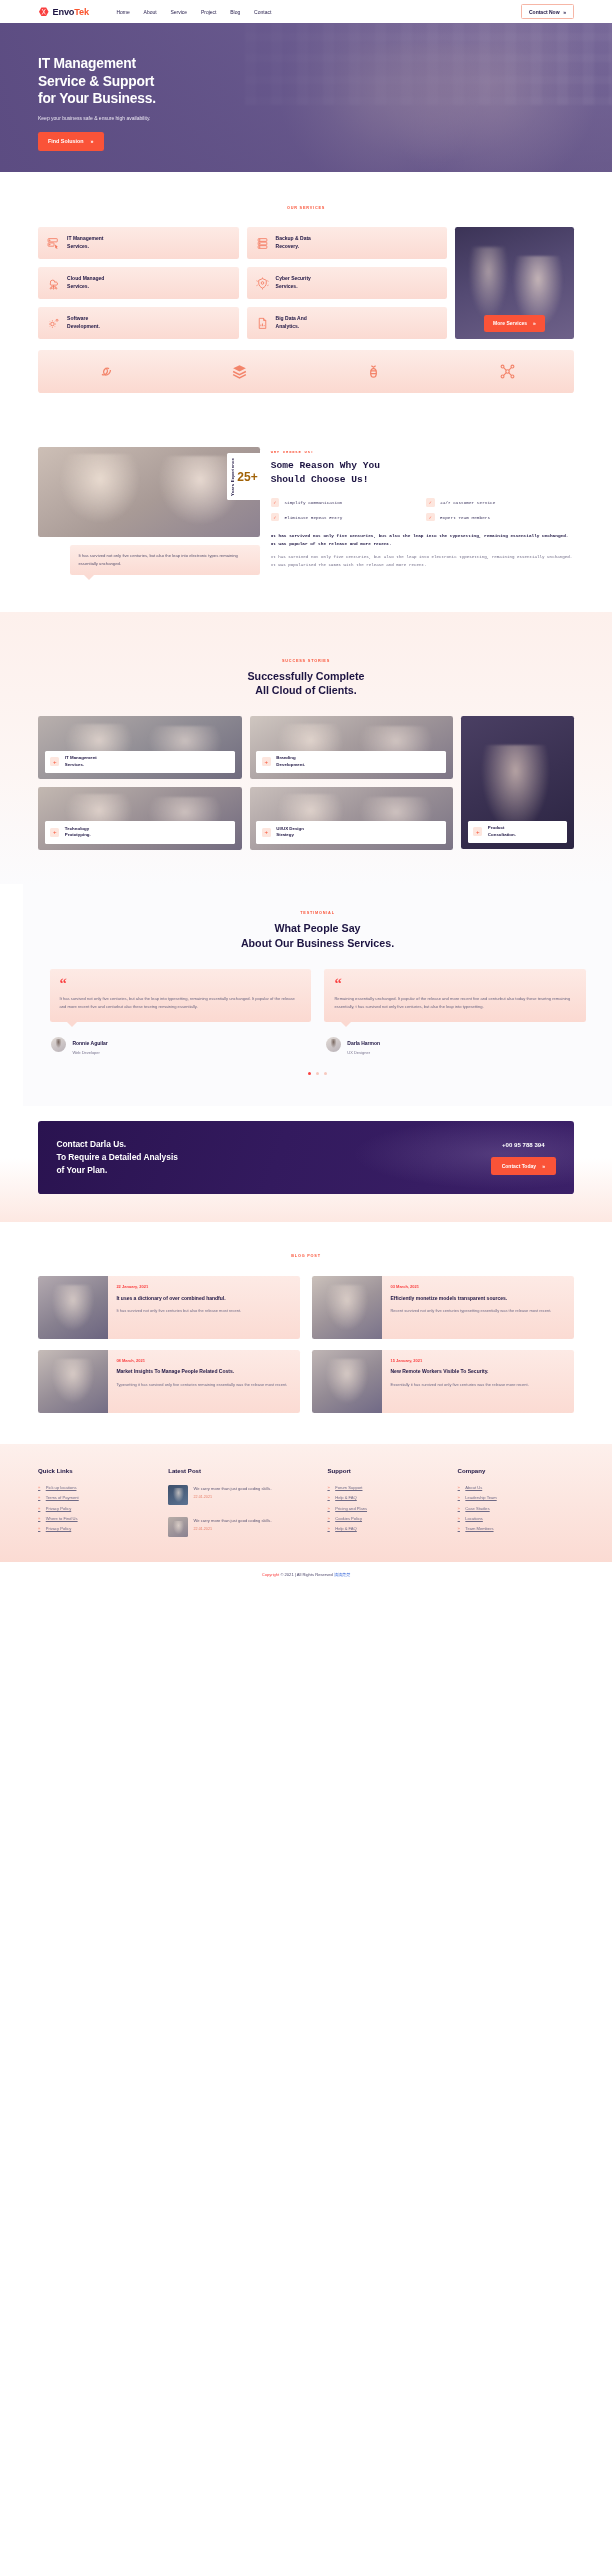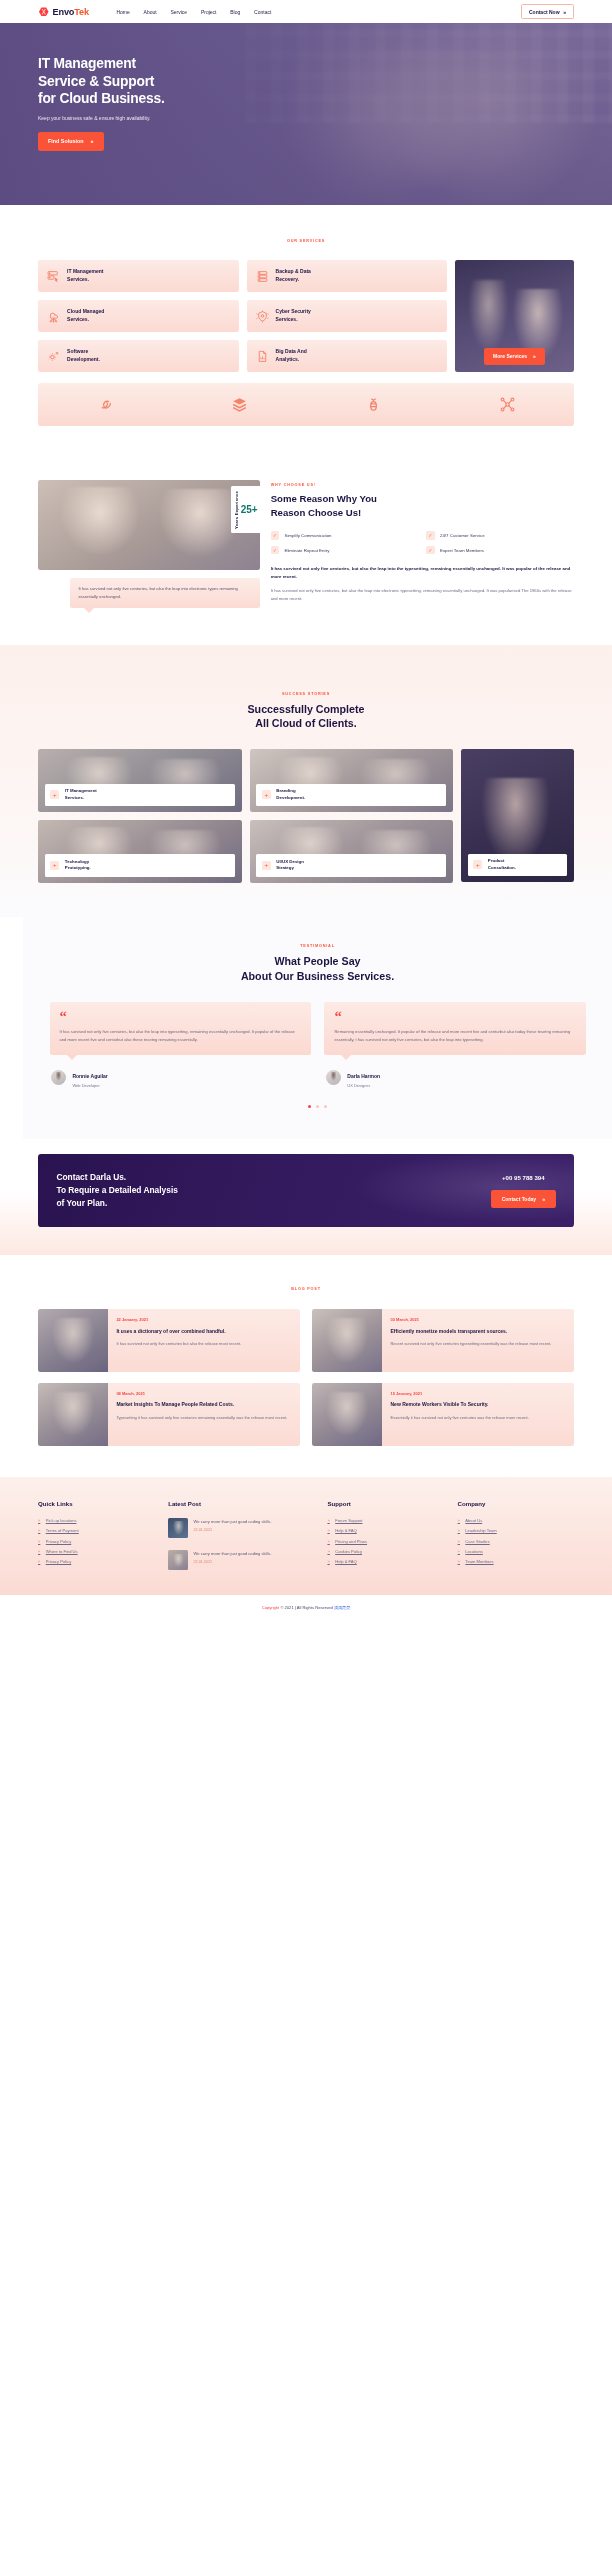--- a/index.html
+++ b/index.html
@@ -19,21 +19,21 @@
   .logo-text .o { color:#f9552f; }
   .nav { display:flex; gap:13.8px; margin-left:27.6px; }
   .nav a { font-size:5px; color:#2b2350; text-decoration:none; font-weight:500; }
   .btn-outline {
     margin-left:auto; border:0.8px solid #f6b6a6; border-radius:1.5px;
     padding:3.8px 6.9px; font-size:5px; color:#1d1442; font-weight:600;
     display:flex; align-items:center; gap:3.8px; background:#fff;
   }
   
   .hero {
-    height:182px; position:relative; overflow:hidden;
+    height:149px; position:relative; overflow:hidden;
     background:#0c4a6e;
   }
   .hero-photo {
     position:absolute; inset:0;
     background:
       radial-gradient(circle at 62% 45%, rgba(210,195,185,.55), transparent 26%),
       radial-gradient(circle at 80% 42%, rgba(225,205,195,.5), transparent 22%),
       linear-gradient(180deg,#7a6e9c 0%,#6d6090 40%,#5c5080 100%);
   }
   .hero-photo:before {
@@ -103,28 +103,28 @@
   }
   .why-photo:before{ content:""; position:absolute; left:6%; top:8%; width:44%; height:88%;
     background:radial-gradient(ellipse at 50% 32%, rgba(240,226,214,.85), transparent 58%); filter:blur(1.1px);}
   .why-photo:after{ content:""; position:absolute; right:4%; top:10%; width:46%; height:88%;
     background:radial-gradient(ellipse at 50% 30%, rgba(246,232,222,.8), transparent 58%); filter:blur(1.1px);}
   .badge-years {
     position:absolute; right:-1.5px; top:6.1px; display:flex; align-items:center; gap:1.5px;
     background:#fff; padding:4.6px 3.8px; border-radius:1.5px;
   }
   .badge-label { writing-mode:vertical-rl; transform:rotate(180deg); font-size:4.2px; font-weight:bold; color:#1d1442; line-height:1.1; letter-spacing:0.2px; }
-  .badge-num { font-size:10px; font-weight:bold; color:#0f766e; line-height:1; }
+  .badge-num { font-size:12px; font-weight:bold; color:#a16207; line-height:1; }
   .quote-box {
     margin-top:7.7px; margin-left:32px; background:linear-gradient(180deg,#fdece7,#fbdbd3);
     border-radius:2.3px; padding:7.7px 8.4px; font-size:4.2px; line-height:1.75; color:#5a5470; position:relative;
   }
   .quote-box:after{ content:""; position:absolute; left:13.8px; bottom:-5.4px; border:5.4px solid transparent;
     border-top-color:#fbdbd3; border-bottom:0; }
-  .why-right { flex:1; padding-top:3.1px; }
+  .why-right { flex:1; padding-top:3.1px;font-family:Liberation Mono, monospace; }
   .why-eyebrow { color:#fa5338; font-size:3.8px; font-weight:bold; letter-spacing:0.8px; text-transform:uppercase; }
   .why-title { font-size:9.6px; font-weight:bold; line-height:1.4; color:#1d1442; margin-top:5.4px; }
   .feat-grid { display:grid; grid-template-columns:1fr 1fr; gap:6.1px 7.7px; margin-top:12.2px; }
   .feat { display:flex; align-items:center; gap:5.4px; }
   .feat-check { width:8.4px; height:8.4px; background:#fde6de; border-radius:1.5px; color:#fa5338;
     display:flex; align-items:center; justify-content:center; font-size:4.6px; flex:none; }
   .feat-text { font-size:4.4px; color:#3e3760; }
   .why-lead { margin-top:10.7px; font-size:4.4px; line-height:1.85; font-weight:bold; color:#1d1442; }
   .why-body { margin-top:6.1px; font-size:4.2px; line-height:1.9; color:#6f6a86; }
   
@@ -255,21 +255,21 @@
   </div>
 </div>
 
 <section class="hero">
   <div class="hero-photo"></div>
   <div class="hero-tint"></div>
   <div class="hero-inner">
     <h1>
       <span>IT Management</span><br>
       <span>Service &amp; Support</span><br>
-      <span>for Cloud Business.</span>
+      <span>for Your Business.</span>
     </h1>
     <p>Keep your business safe &amp; ensure high availability.</p>
     <button class="btn-primary">
       <span>Find Solusion</span>
       <span>»</span>
     </button>
   </div>
 </section>
 
 <section class="services">
@@ -381,21 +381,21 @@
       <div class="badge-years">
         <span class="badge-label">Years Experience</span>
         <span class="badge-num">25+</span>
       </div>
       <div class="quote-box">It has survived not only five centuries, but also the leap into electronic types remaining essentially unchanged.</div>
     </div>
     <div class="why-right">
       <div class="why-eyebrow">WHY CHOOSE US!</div>
       <h2 class="why-title">
         <span>Some Reason Why You</span><br>
-        <span>Reason Choose Us!</span>
+        <span>Should Choose Us!</span>
       </h2>
       <div class="feat-grid">
         <div class="feat">
           <span class="feat-check">✓</span>
           <span class="feat-text">Simplify Communication</span>
         </div>
         <div class="feat">
           <span class="feat-check">✓</span>
           <span class="feat-text">24/7 Customer Service</span>
         </div>

